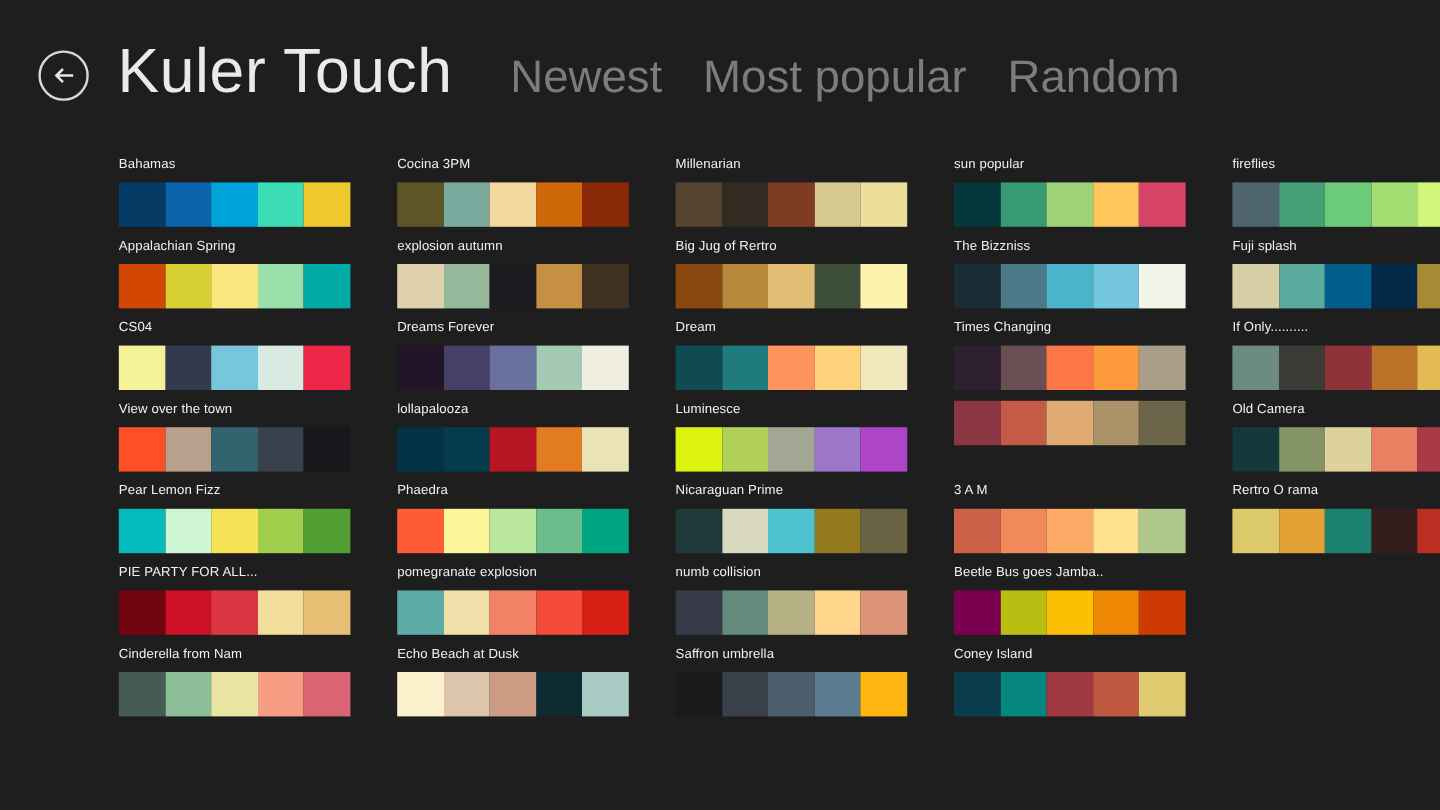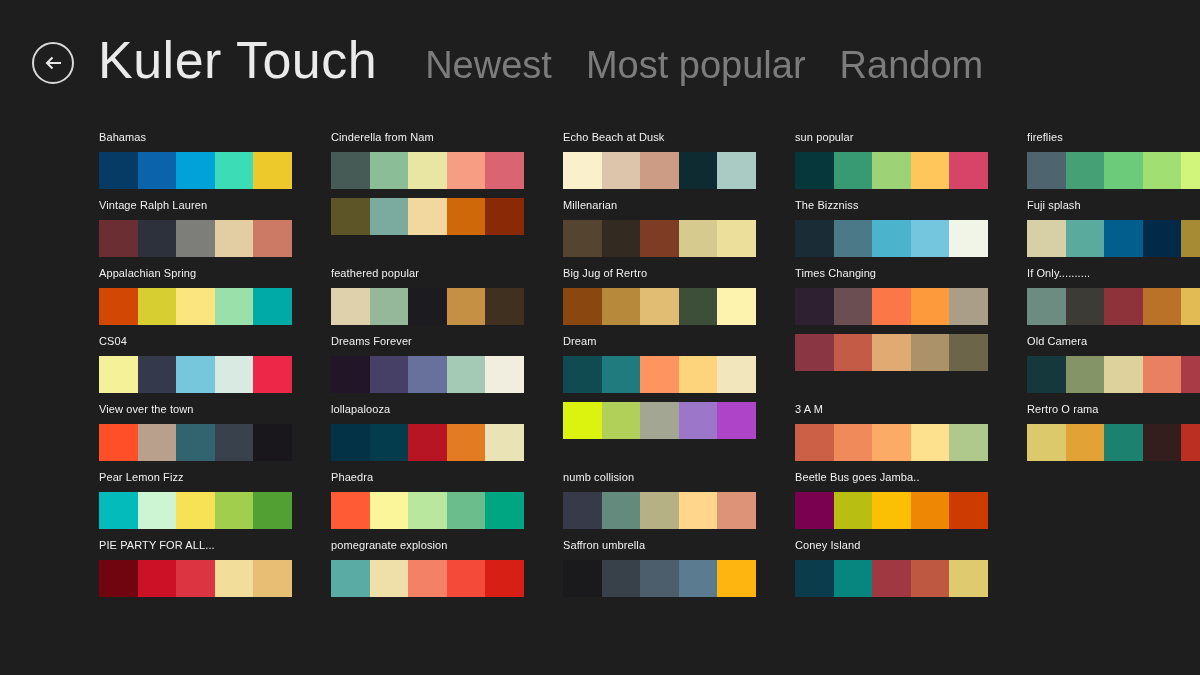--- a/index.html
+++ b/index.html
@@ -158,30 +158,20 @@
         <div class="palette-name">Bahamas</div>
         <div class="swatch-row">
           <div class="swatch" style="background: rgb(6, 59, 102);"></div>
           <div class="swatch" style="background: rgb(10, 99, 171);"></div>
           <div class="swatch" style="background: rgb(0, 163, 217);"></div>
           <div class="swatch" style="background: rgb(59, 220, 182);"></div>
           <div class="swatch" style="background: rgb(237, 201, 44);"></div>
         </div>
       </div>
       <div class="palette-card">
-        <div class="palette-name">Vintage Ralph Lauren</div>
-        <div class="swatch-row">
-          <div class="swatch" style="background: rgb(107, 47, 51);"></div>
-          <div class="swatch" style="background: rgb(44, 49, 60);"></div>
-          <div class="swatch" style="background: rgb(125, 125, 121);"></div>
-          <div class="swatch" style="background: rgb(227, 205, 163);"></div>
-          <div class="swatch" style="background: rgb(204, 121, 101);"></div>
-        </div>
-      </div>
-      <div class="palette-card">
         <div class="palette-name">Appalachian Spring</div>
         <div class="swatch-row">
           <div class="swatch" style="background: rgb(210, 71, 4);"></div>
           <div class="swatch" style="background: rgb(215, 207, 50);"></div>
           <div class="swatch" style="background: rgb(250, 229, 126);"></div>
           <div class="swatch" style="background: rgb(154, 224, 171);"></div>
           <div class="swatch" style="background: rgb(0, 170, 166);"></div>
         </div>
       </div>
       <div class="palette-card">
@@ -228,30 +218,31 @@
         <div class="palette-name">Cinderella from Nam</div>
         <div class="swatch-row">
           <div class="swatch" style="background: rgb(70, 91, 85);"></div>
           <div class="swatch" style="background: rgb(139, 189, 151);"></div>
           <div class="swatch" style="background: rgb(233, 230, 163);"></div>
           <div class="swatch" style="background: rgb(247, 157, 132);"></div>
           <div class="swatch" style="background: rgb(218, 100, 114);"></div>
         </div>
       </div>
       <div class="palette-card">
+        <div class="palette-name">Cocina 3PM</div>
         <div class="swatch-row">
           <div class="swatch" style="background: rgb(93, 85, 39);"></div>
           <div class="swatch" style="background: rgb(123, 171, 159);"></div>
           <div class="swatch" style="background: rgb(242, 215, 158);"></div>
           <div class="swatch" style="background: rgb(206, 104, 8);"></div>
           <div class="swatch" style="background: rgb(138, 41, 5);"></div>
         </div>
       </div>
       <div class="palette-card">
-        <div class="palette-name">feathered popular</div>
+        <div class="palette-name">explosion autumn</div>
         <div class="swatch-row">
           <div class="swatch" style="background: rgb(222, 209, 171);"></div>
           <div class="swatch" style="background: rgb(149, 183, 154);"></div>
           <div class="swatch" style="background: rgb(27, 27, 32);"></div>
           <div class="swatch" style="background: rgb(198, 144, 68);"></div>
           <div class="swatch" style="background: rgb(64, 48, 31);"></div>
         </div>
       </div>
       <div class="palette-card">
         <div class="palette-name">Dreams Forever</div>
@@ -327,29 +318,40 @@
         <div class="palette-name">Dream</div>
         <div class="swatch-row">
           <div class="swatch" style="background: rgb(16, 75, 81);"></div>
           <div class="swatch" style="background: rgb(32, 123, 126);"></div>
           <div class="swatch" style="background: rgb(254, 149, 97);"></div>
           <div class="swatch" style="background: rgb(253, 211, 124);"></div>
           <div class="swatch" style="background: rgb(242, 230, 188);"></div>
         </div>
       </div>
       <div class="palette-card">
+        <div class="palette-name">Luminesce</div>
         <div class="swatch-row">
           <div class="swatch" style="background: rgb(220, 243, 15);"></div>
           <div class="swatch" style="background: rgb(177, 208, 90);"></div>
           <div class="swatch" style="background: rgb(163, 166, 146);"></div>
           <div class="swatch" style="background: rgb(155, 118, 201);"></div>
           <div class="swatch" style="background: rgb(174, 69, 201);"></div>
         </div>
       </div>
       <div class="palette-card">
+        <div class="palette-name">Nicaraguan Prime</div>
+        <div class="swatch-row">
+          <div class="swatch" style="background: rgb(32, 57, 58);"></div>
+          <div class="swatch" style="background: rgb(217, 217, 189);"></div>
+          <div class="swatch" style="background: rgb(77, 195, 208);"></div>
+          <div class="swatch" style="background: rgb(147, 123, 29);"></div>
+          <div class="swatch" style="background: rgb(106, 99, 67);"></div>
+        </div>
+      </div>
+      <div class="palette-card">
         <div class="palette-name">numb collision</div>
         <div class="swatch-row">
           <div class="swatch" style="background: rgb(55, 58, 73);"></div>
           <div class="swatch" style="background: rgb(100, 138, 126);"></div>
           <div class="swatch" style="background: rgb(181, 177, 132);"></div>
           <div class="swatch" style="background: rgb(255, 214, 140);"></div>
           <div class="swatch" style="background: rgb(220, 147, 119);"></div>
         </div>
       </div>
       <div class="palette-card">

